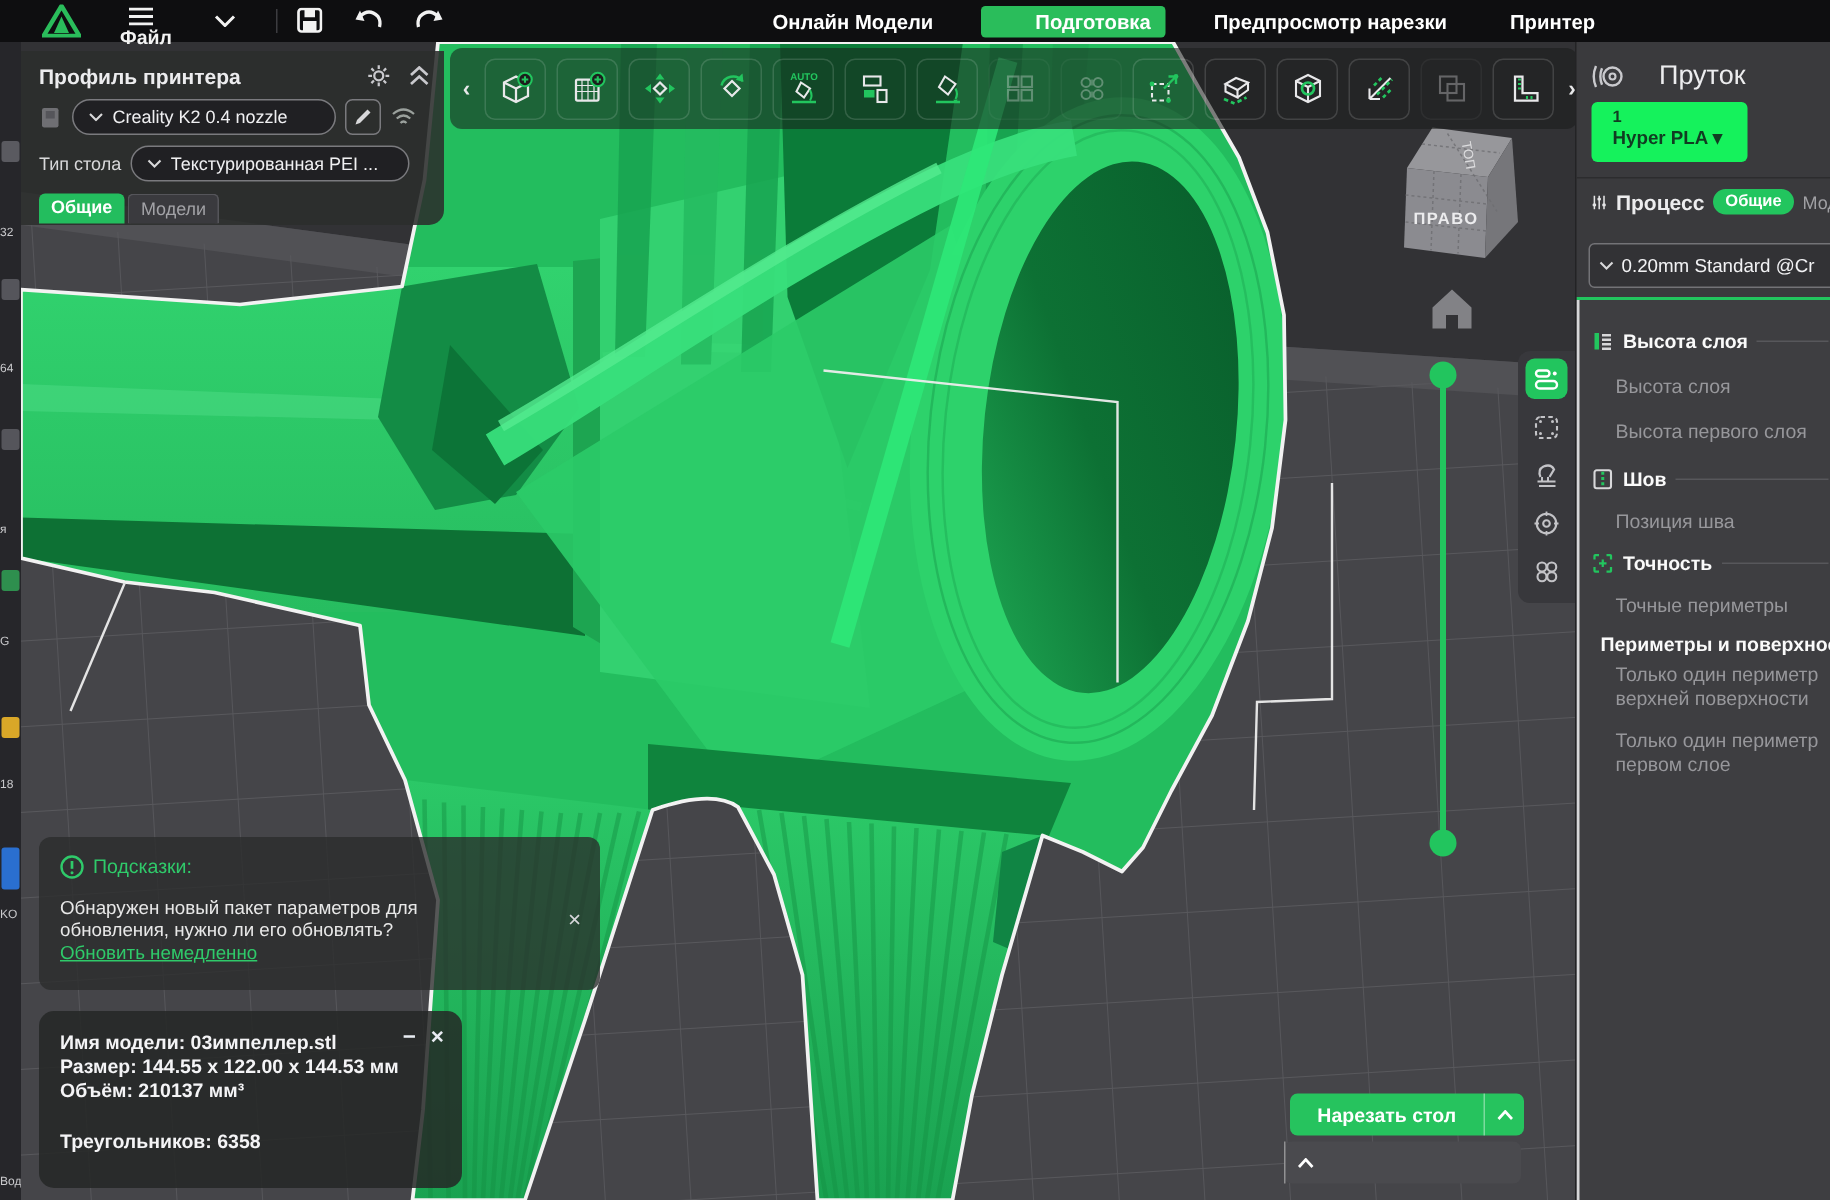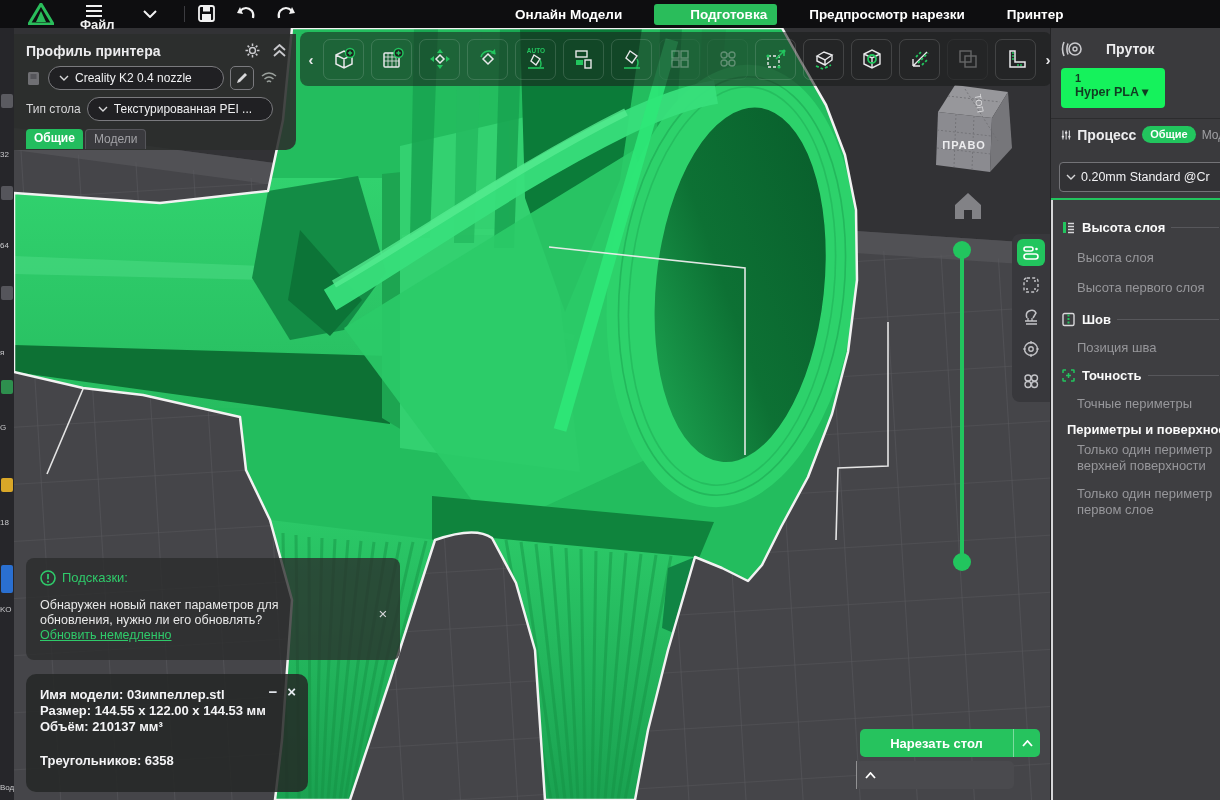--- a/index.html
+++ b/index.html
@@ -65,31 +65,31 @@
   
   #model-info { position:absolute; left:12px; top:646px; width:282px; height:118px; background:rgba(37,39,38,.85);
     border-radius:10px; z-index:25; padding:13px 14px; color:#f4f4f6; font-size:13px; font-weight:700; line-height:16px; }
   #mi-controls { position:absolute; right:12px; top:10px; display:flex; gap:10px; color:#e8ecf2; font-size:15px; font-weight:700; }
   .mi-line { margin-bottom:0px; }
   #mi-tri { margin-top:18px; }
 
   
   .action-btn { position:absolute; height:28px; border-radius:5px; display:flex; align-items:center; z-index:25;
     color:#fff; font-size:13px; font-weight:700; }
-  #slice-btn { left:846px; top:701px; width:180px; background:#26c35e; }
+  #slice-btn { left:846px; top:701px; width:156px; background:#26c35e; }
   #send-btn  { left:842px; top:733px; width:158px; background:#4a4a4e; }
   .ab-label { flex:1; text-align:center; }
   .ab-caret { width:27px; height:100%; border-left:1px solid rgba(255,255,255,.4);
     display:flex; align-items:center; justify-content:center; }
 
   
   #right-panel { position:absolute; left:1050px; top:28px; width:170px; height:772px; background:#3a3a3d;
     border-left:1px solid #232325; z-index:40; color:#ececee; overflow:hidden; }
   #rp-head { display:flex; align-items:center; gap:8px; padding:12px 0 0 10px; }
-  #rp-head span { font-size:14px; font-weight:700;padding-left:15px; }
+  #rp-head span { font-size:18px; font-weight:400;padding-left:15px; }
   #material-btn { position:absolute; left:10px; top:40px; width:104px; height:40px; background:#15f25c; border-radius:4px;
     color:#113c22; padding:4px 0 0 14px; }
   #material-btn .num { font-size:11px; font-weight:700; }
   #material-btn .mat { font-size:12.5px; font-weight:700; }
   #rp-div { position:absolute; left:0; top:90px; width:170px; height:1px; background:#2c2c2e; }
   #process-row { position:absolute; left:10px; top:98px; display:flex; align-items:center; gap:6px; width:160px; }
   #process-row .pr-title { font-size:14px; font-weight:700; }
   .pill { background:#22c55e; color:#fff; font-size:11px; font-weight:700; padding:2px 8px 3px; border-radius:9px; }
   .pill-idle { color:#a0a0a4; font-size:12px; width:30px; overflow:hidden; white-space:nowrap; }
   #preset-box { position:absolute; left:8px; top:134px; width:176px; height:30px; background:#323235;

